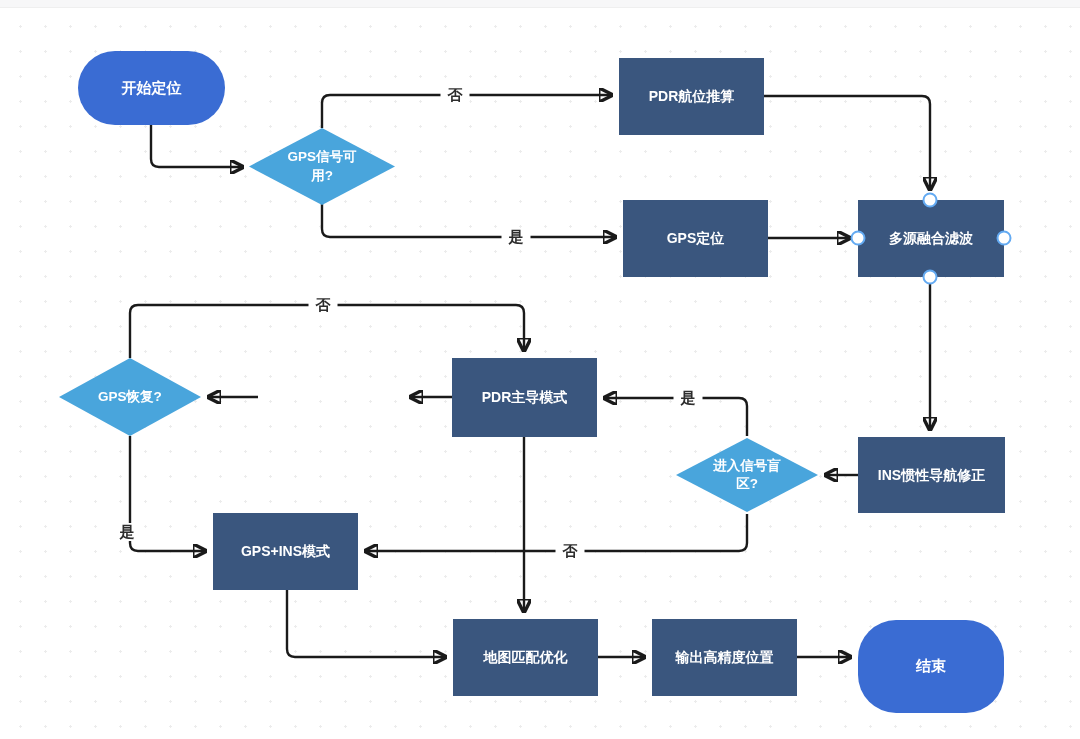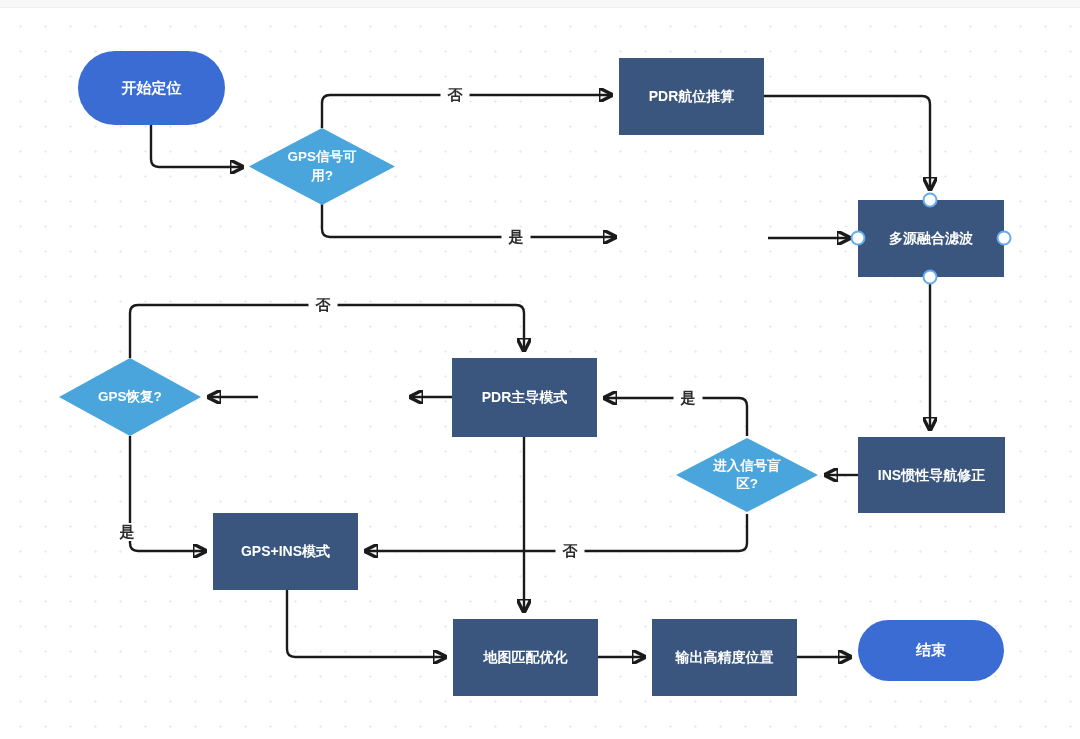--- a/index.html
+++ b/index.html
@@ -90,20 +90,23 @@
   </div>
 
   <div class="node decision" style="left:249px;top:128px;width:146px;height:77px;">
     <span class="dtext" style="width:86px;">GPS信号可用?</span>
   </div>
 
   <div class="node process" style="left:619px;top:58px;width:145px;height:77px;">
     <span>PDR航位推算</span>
   </div>
 
+  <div class="node process" style="left:623px;top:200px;width:145px;height:77px;">
+    <span>GPS定位</span>
+  </div>
 
   <div class="node process" style="left:858px;top:200px;width:146px;height:77px;">
     <span>多源融合滤波</span>
   </div>
 
   <div class="handle" style="left:930px;top:200px;"></div>
   <div class="handle" style="left:858px;top:238px;"></div>
   <div class="handle" style="left:1004px;top:238px;"></div>
   <div class="handle" style="left:930px;top:277px;"></div>
 
@@ -129,21 +132,21 @@
   </div>
 
   <div class="node process" style="left:453px;top:619px;width:145px;height:77px;">
     <span>地图匹配优化</span>
   </div>
 
   <div class="node process" style="left:652px;top:619px;width:145px;height:77px;">
     <span>输出高精度位置</span>
   </div>
 
-  <div class="node terminal" style="left:858px;top:620px;width:146px;height:61px;">
+  <div class="node terminal" style="left:858px;top:620px;width:146px;height:93px;">
     <span>结束</span>
   </div>
 
   <div class="edge-label" style="left:455px;top:95px;">否</div>
   <div class="edge-label" style="left:516px;top:237px;">是</div>
   <div class="edge-label" style="left:688px;top:398px;">是</div>
   <div class="edge-label" style="left:570px;top:551px;">否</div>
   <div class="edge-label" style="left:323px;top:305px;">否</div>
   <div class="edge-label" style="left:127px;top:532px;">是</div>
 </div>

